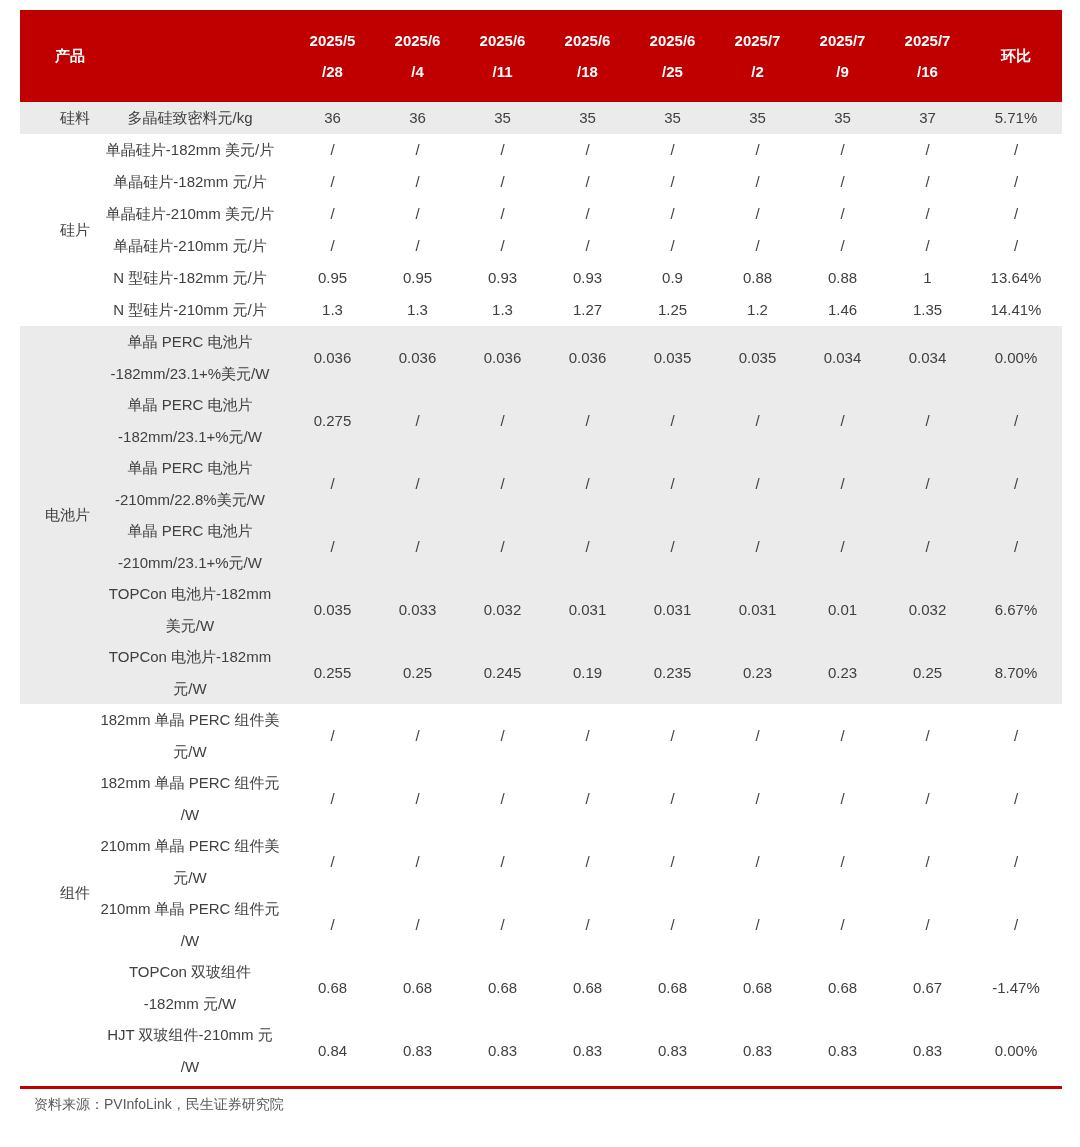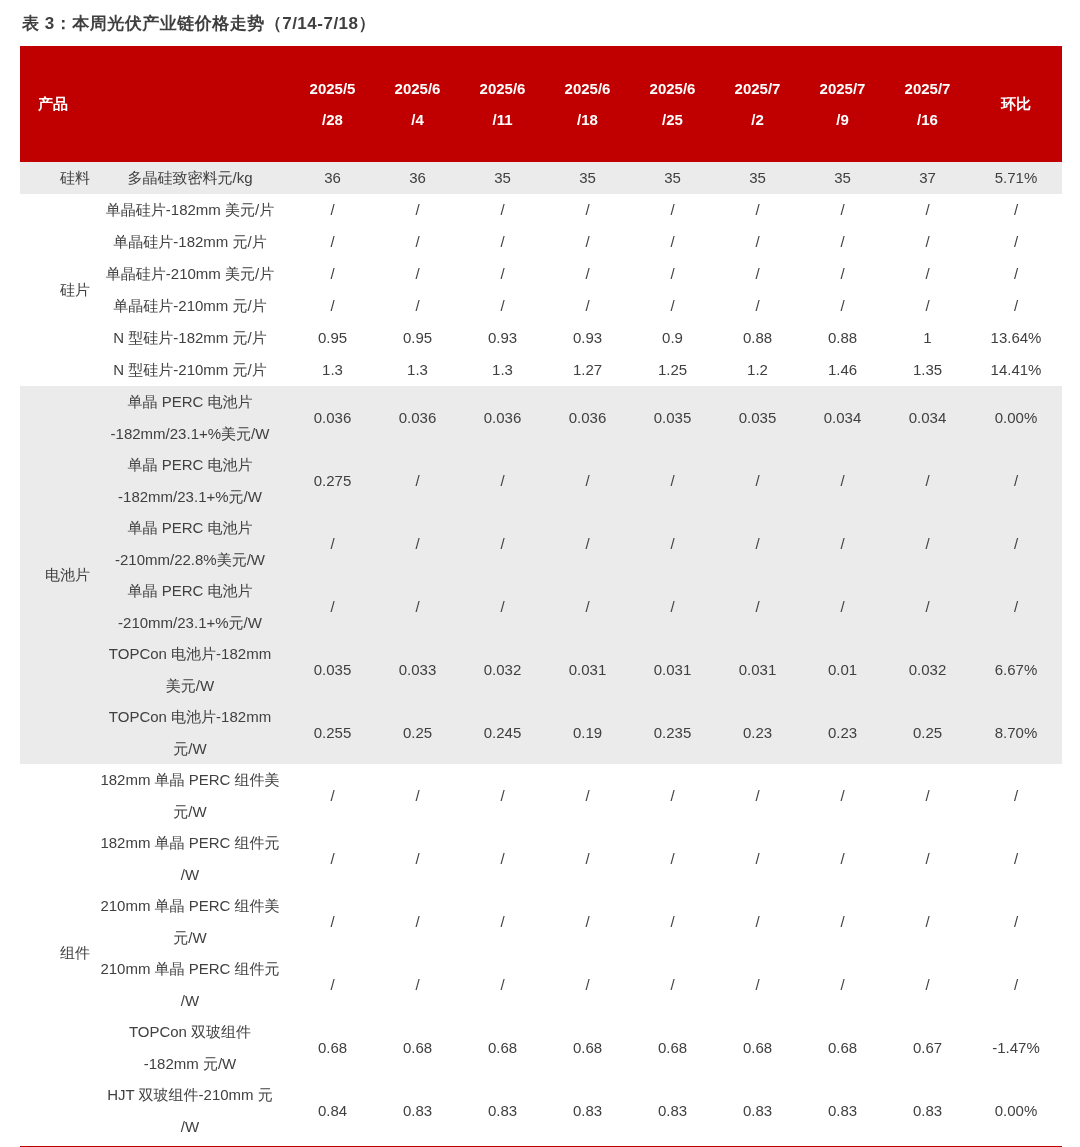--- a/index.html
+++ b/index.html
@@ -28,30 +28,30 @@
   col.c-cat    { width: 70px; }
   col.c-label  { width: 200px; }
   col.c-val    { width: 85px; }
   col.c-change { width: 92px; }
 
   thead th {
     background: #c00000;
     color: #ffffff;
     font-weight: bold;
     font-size: 15px;
-    height: 116px;
+    height: 92px;
     line-height: 2.1;
     white-space: pre-line;
     text-align: center;
     vertical-align: middle;
     padding: 0;
   }
   thead th.th-product {
     text-align: left;
-    padding-left: 18px;
+    padding-left: 35px;
   }
 
   td {
     font-size: 15px;
     color: #404040;
     text-align: center;
     vertical-align: middle;
     white-space: pre-line;
     line-height: 2.1;
     padding: 0;
@@ -72,21 +72,20 @@
   .source {
     font-size: 14px;
     color: #595959;
     padding: 7px 0 0 14px;
   }
 </style>
 </head>
 <body>
 
 <div class="page">
-  <div class="title">表 3：本周光伏产业链价格走势（7/14-7/18）</div>
 
   <table class="price-table">
     <colgroup>
       <col class="c-cat">
       <col class="c-label">
       <col class="c-val">
         <col class="c-val">
         <col class="c-val">
         <col class="c-val">
       <col class="c-val">

